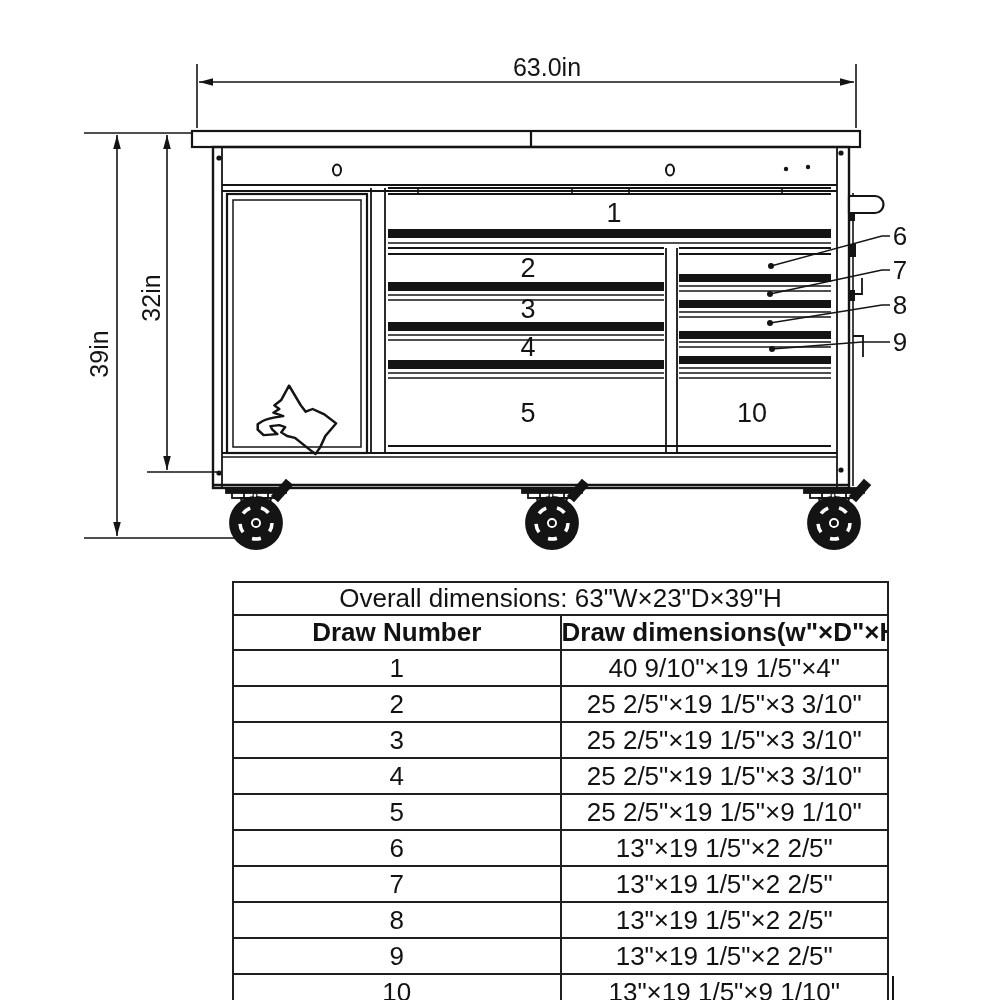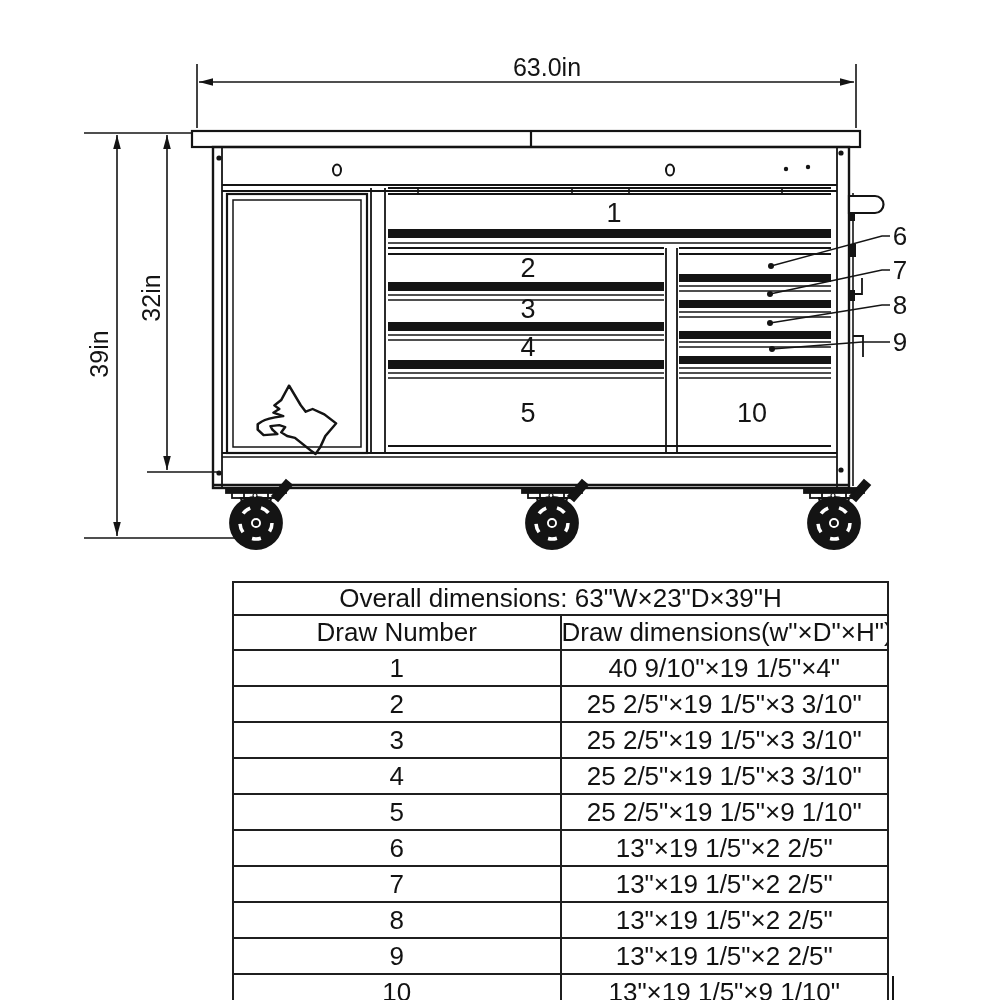--- a/index.html
+++ b/index.html
@@ -15,21 +15,21 @@
   table.dims-table {
     position:absolute; left:232px; top:545px; width:657px;
     border-collapse:collapse; table-layout:fixed; background:#fff;
   }
   table.dims-table td {
     border:2px solid #1f1f1f; text-align:center; vertical-align:middle;
     color:#121212; padding:0; font-size:26px; height:34px; overflow:hidden; white-space:nowrap;
   }
   table.dims-table td.col-num { width:168px; }
   tr.r-overall td { height:31px; }
-  tr.r-head td { height:33px; }
+  tr.r-head td { height:33px;font-weight:bold; }
 </style>
 </head>
 <body>
 
 <div class="page">
 
 <svg class="drawing" width="1000" height="1000" viewBox="0 0 1000 1000">
 
   <defs>
     <g id="caster">

